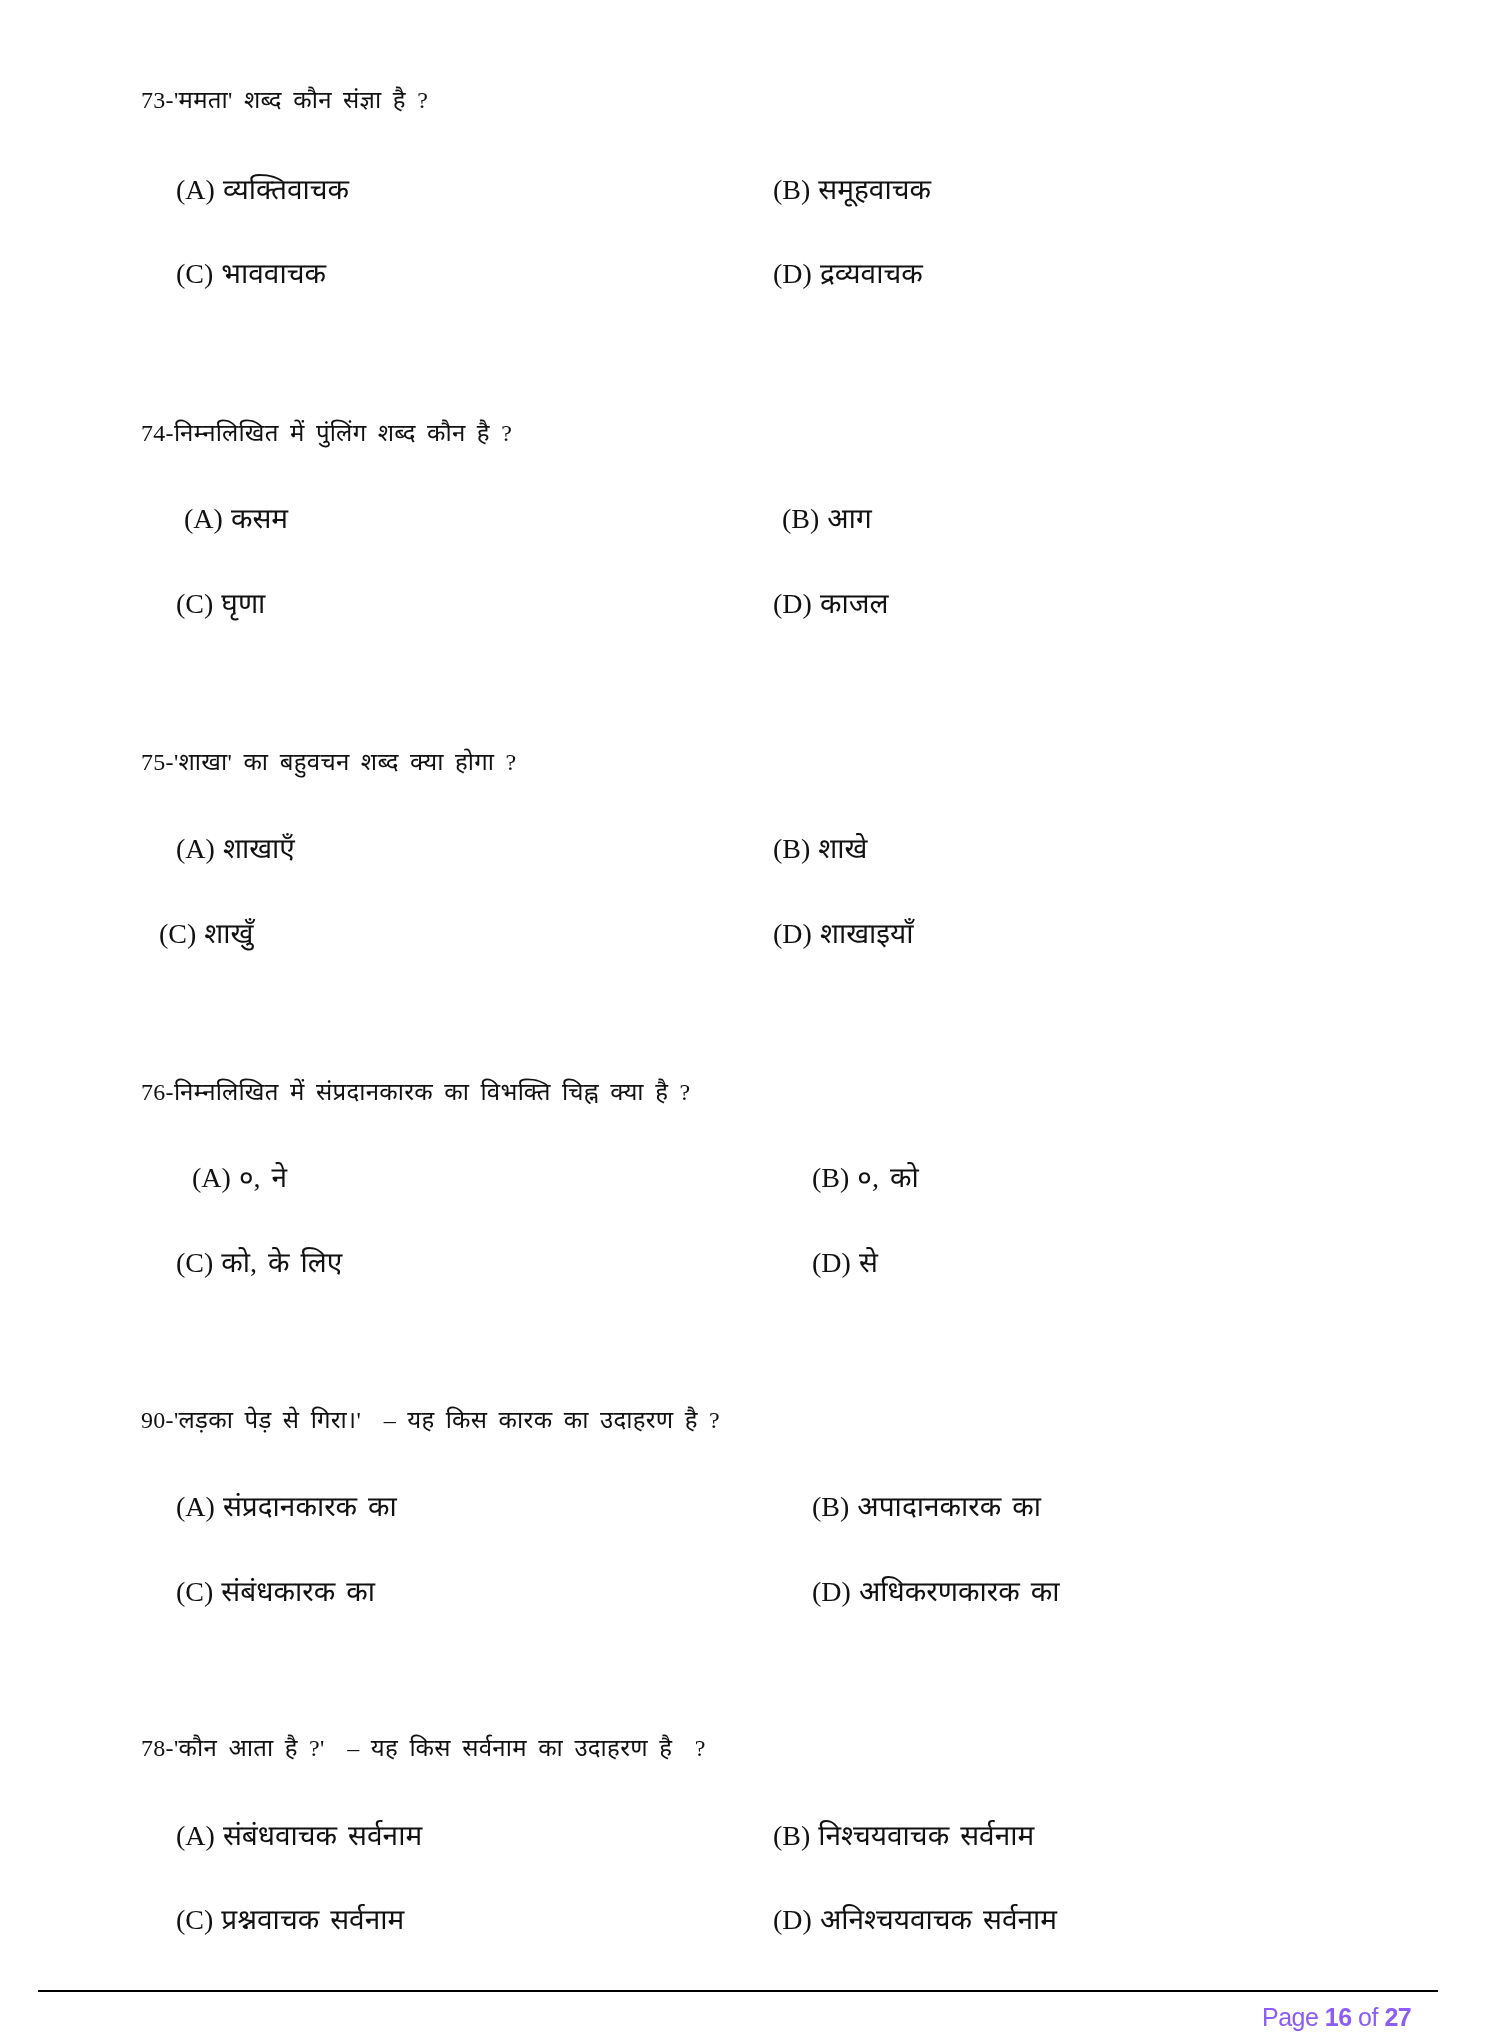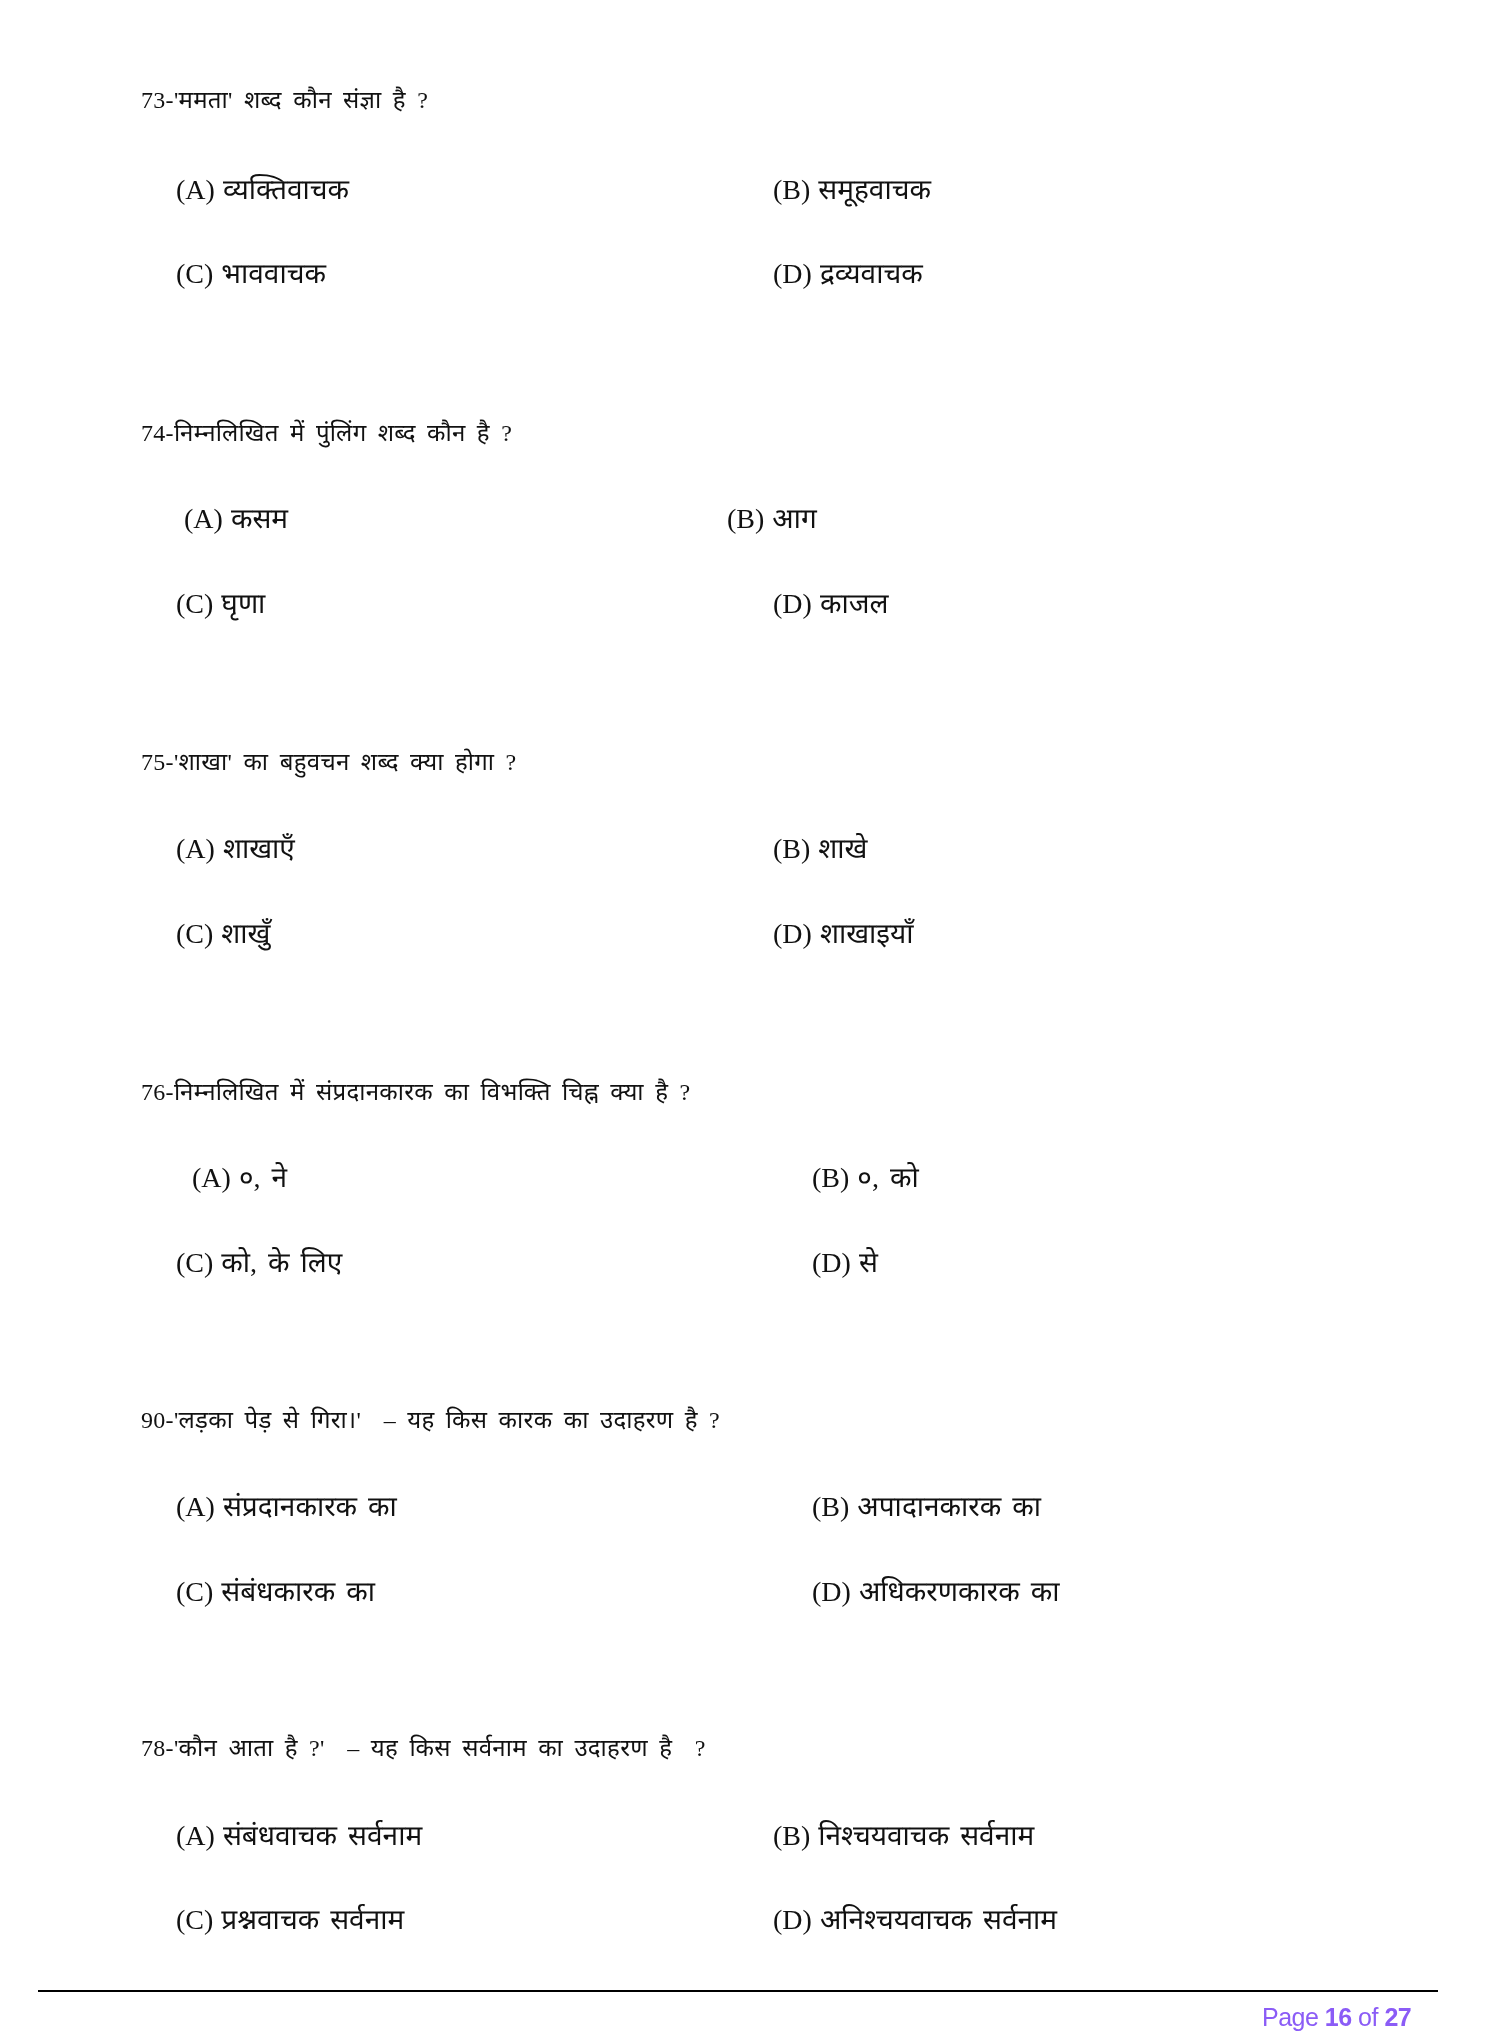--- a/index.html
+++ b/index.html
@@ -79,30 +79,30 @@
   </div>
   <div class="opt" style="left:176px; top:172px;"><span class="lbl">(A)</span><span>व्यक्तिवाचक</span></div>
   <div class="opt" style="left:773px; top:172px;"><span class="lbl">(B)</span><span>समूहवाचक</span></div>
   <div class="opt" style="left:176px; top:256px;"><span class="lbl">(C)</span><span>भाववाचक</span></div>
   <div class="opt" style="left:773px; top:256px;"><span class="lbl">(D)</span><span>द्रव्यवाचक</span></div>
 
   <div class="question" style="top:415px;">
     <div class="q-text"><span>74-</span><span>निम्नलिखित में पुंलिंग शब्द कौन है ?</span></div>
   </div>
   <div class="opt" style="left:184px; top:501px;"><span class="lbl">(A)</span><span>कसम</span></div>
-  <div class="opt" style="left:727px; top:501px;text-align:center;"><span class="lbl">(B)</span><span>आग</span></div>
+  <div class="opt" style="left:782px; top:501px;text-align:center;"><span class="lbl">(B)</span><span>आग</span></div>
   <div class="opt" style="left:176px; top:586px;"><span class="lbl">(C)</span><span>घृणा</span></div>
   <div class="opt" style="left:773px; top:586px;"><span class="lbl">(D)</span><span>काजल</span></div>
 
   <div class="question" style="top:744px;">
     <div class="q-text"><span>75-</span><span>'शाखा' का बहुवचन शब्द क्या होगा ?</span></div>
   </div>
   <div class="opt" style="left:176px; top:831px;"><span class="lbl">(A)</span><span>शाखाएँ</span></div>
   <div class="opt" style="left:773px; top:831px;"><span class="lbl">(B)</span><span>शाखे</span></div>
-  <div class="opt" style="left:176px; top:916px;text-align:center;"><span class="lbl">(C)</span><span>शाखुँ</span></div>
+  <div class="opt" style="left:159px; top:916px;text-align:center;"><span class="lbl">(C)</span><span>शाखुँ</span></div>
   <div class="opt" style="left:773px; top:916px;"><span class="lbl">(D)</span><span>शाखाइयाँ</span></div>
 
   <div class="question" style="top:1074px;">
     <div class="q-text"><span>76-</span><span>निम्नलिखित में संप्रदानकारक का विभक्ति चिह्न क्या है ?</span></div>
   </div>
   <div class="opt" style="left:192px; top:1160px;"><span class="lbl">(A)</span><span>०, ने</span></div>
   <div class="opt" style="left:812px; top:1160px;"><span class="lbl">(B)</span><span>०, को</span></div>
   <div class="opt" style="left:176px; top:1245px;"><span class="lbl">(C)</span><span>को, के लिए</span></div>
   <div class="opt" style="left:812px; top:1245px;"><span class="lbl">(D)</span><span>से</span></div>
 

